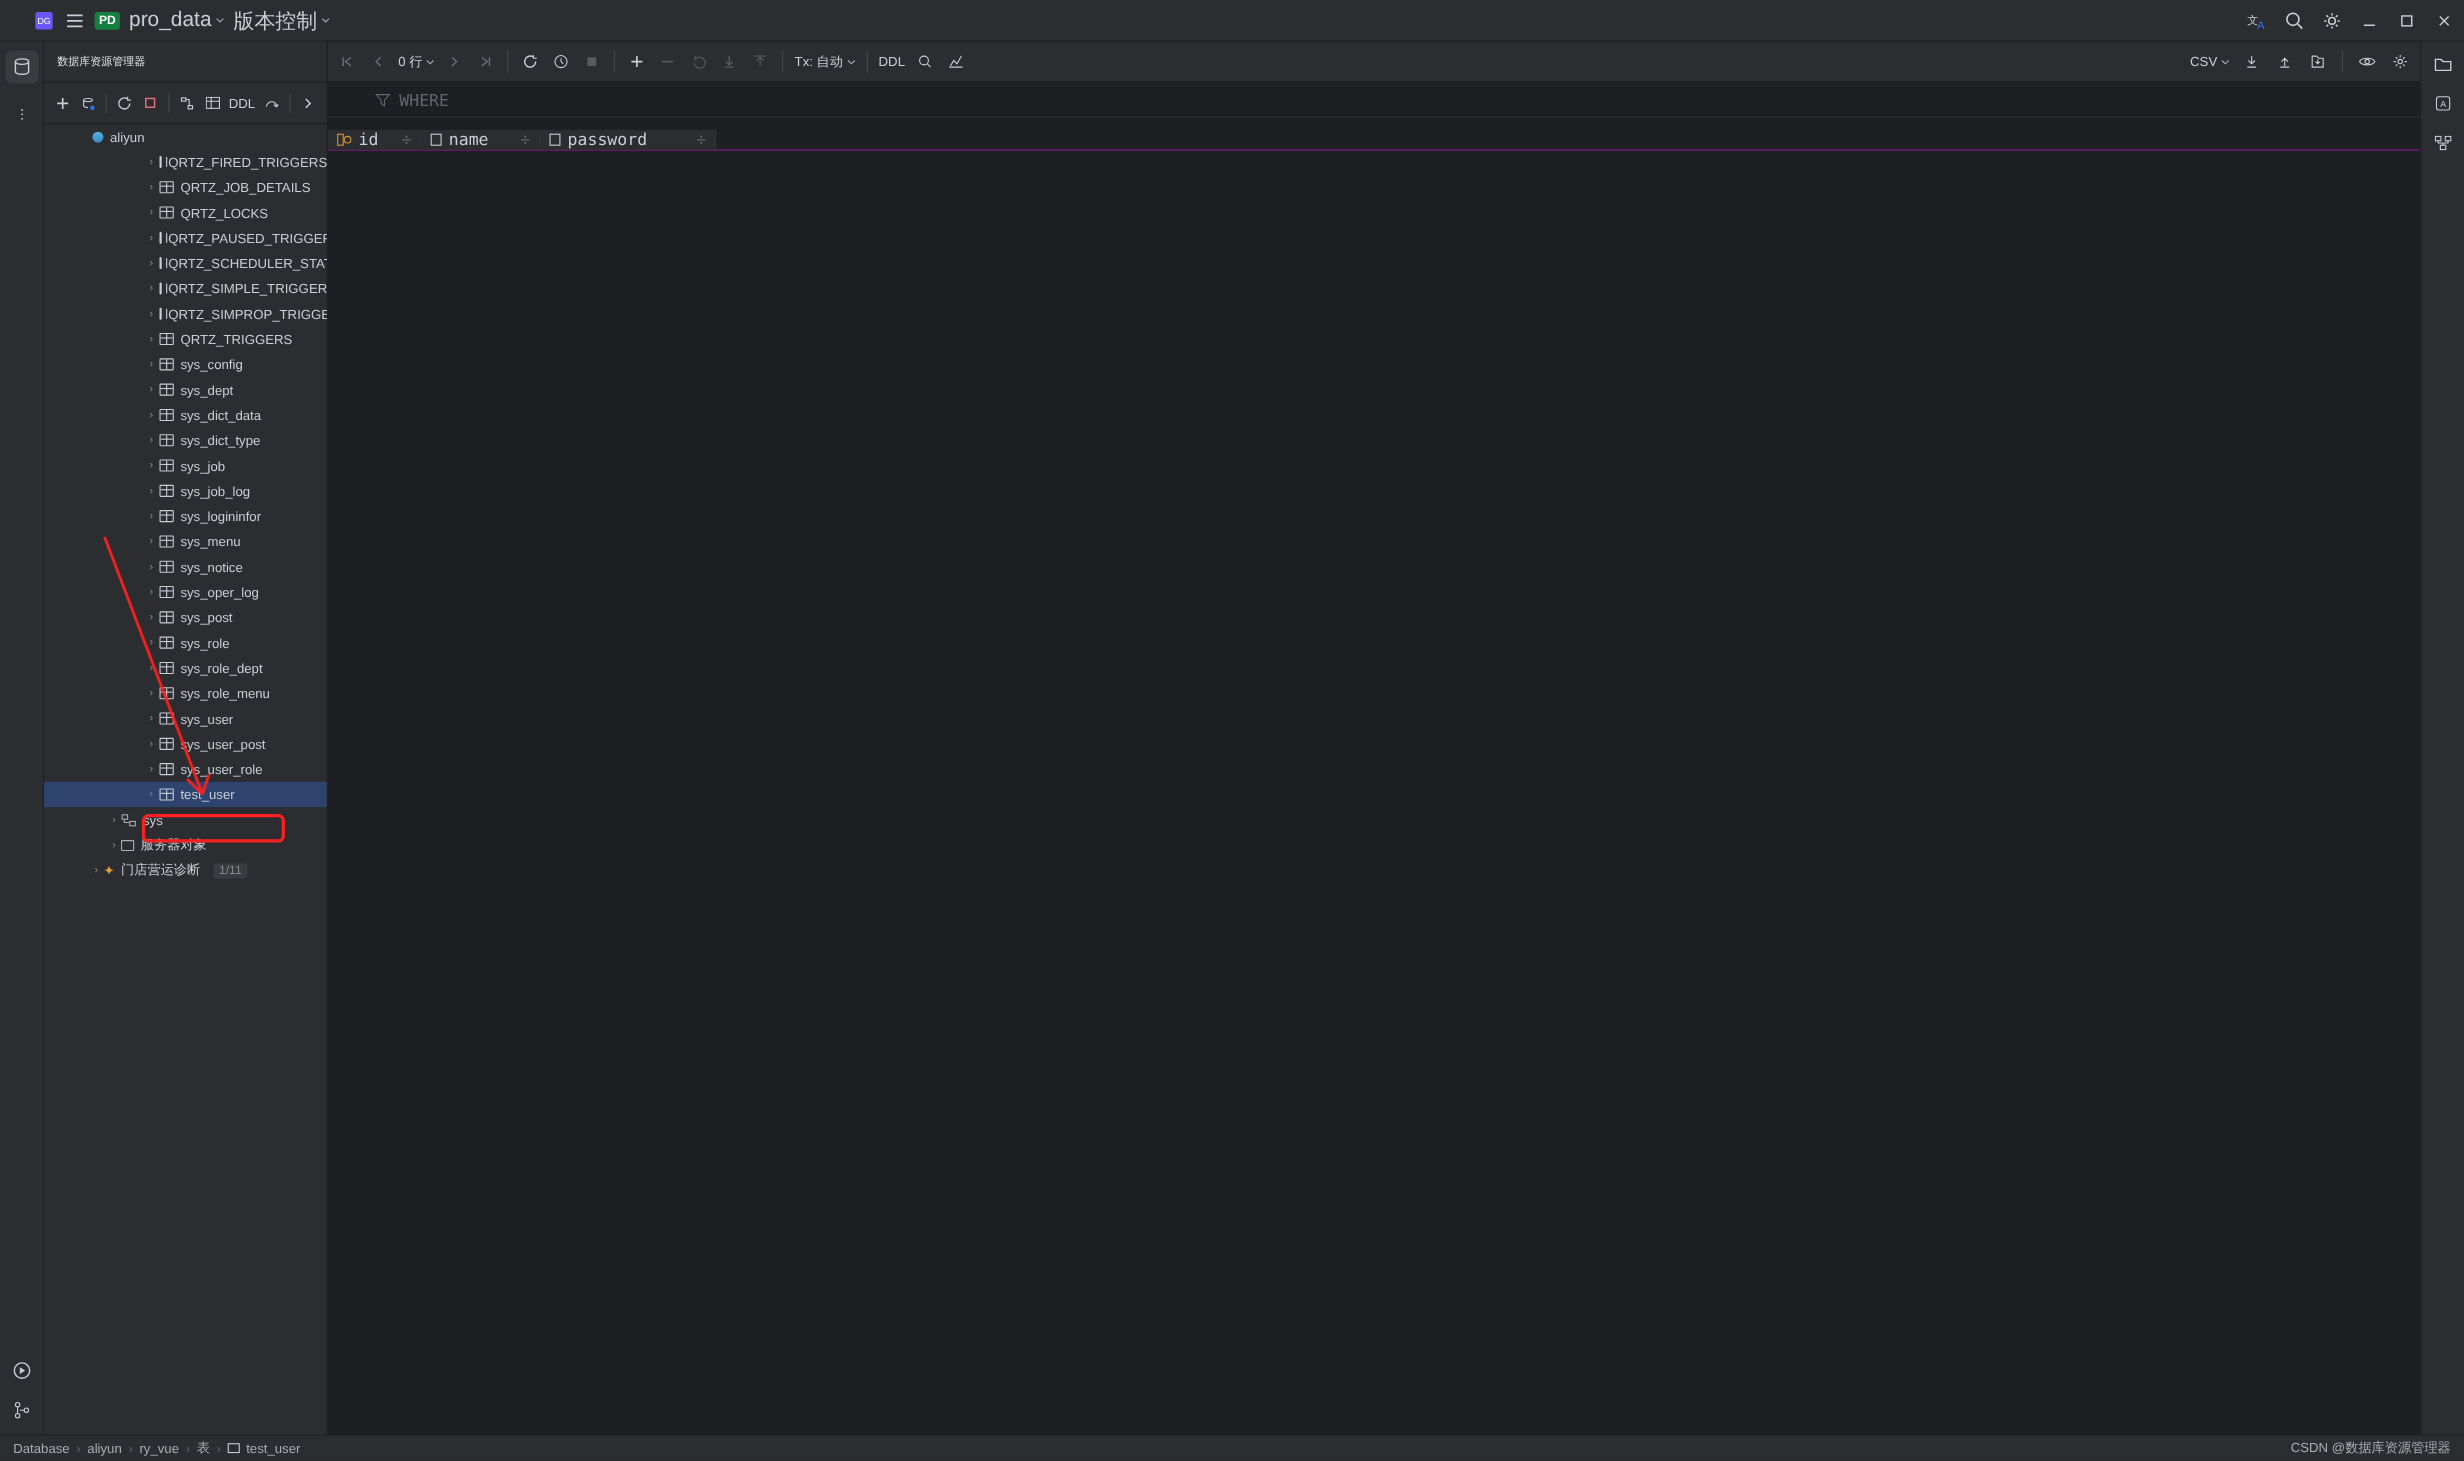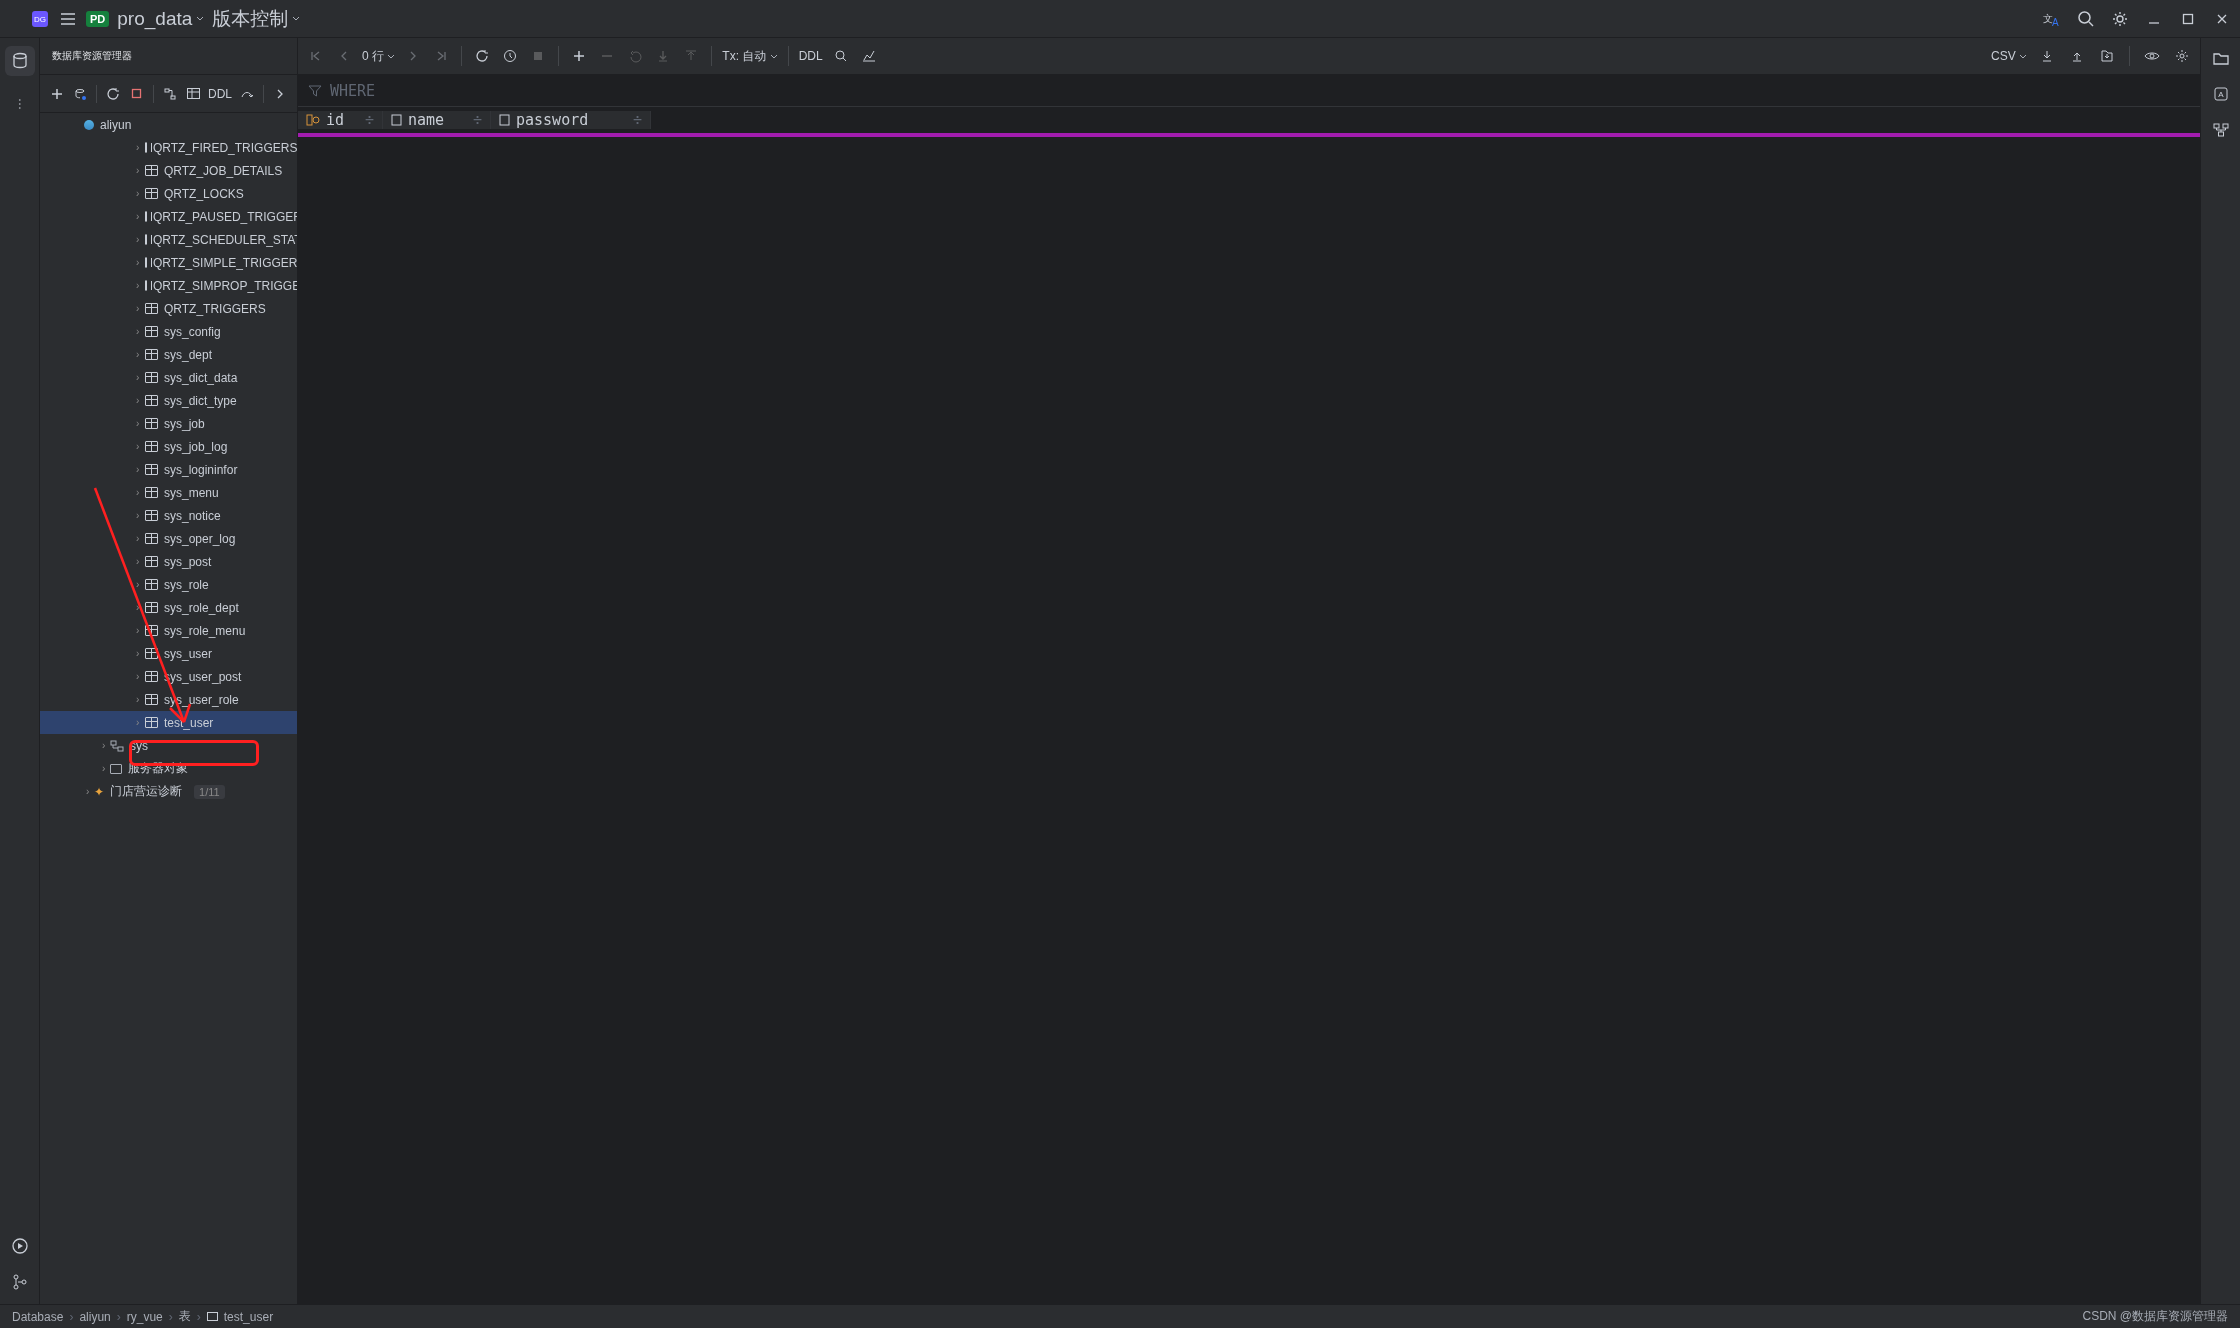--- a/index.html
+++ b/index.html
@@ -57,24 +57,24 @@
 .tab { display:flex; align-items:center; gap:6px; padding:0 12px; color:#DFE1E5; cursor:pointer; position:relative; }
 .tab.active { background:#1E1F22; }
 .tab.active:after { content:""; position:absolute; left:0; right:0; top:0; height:2px; background:#3574F0; }
 .tab .close-x { color:#9AA0A8; margin-left:4px; }
 .tab-bar-right { margin-left:auto; display:flex; align-items:center; padding-right:10px; gap:8px; }
 .data-toolbar { height:37px; background:#2B2D30; border-bottom:1px solid #1E1F22; display:flex; align-items:center; padding:0 8px; gap:8px; }
 .data-toolbar .sep { width:1px; height:20px; background:#44474B; margin:0 2px; }
 .data-toolbar .txt { font-size:12px; color:#C9CED6;text-align:center; }
 .data-toolbar .right { margin-left:auto; display:flex; align-items:center; gap:10px; }
 .filter-row { height:32px; display:flex; align-items:stretch; border-bottom:1px solid #323438; background:#1E1F22; }
-.filter-cell { display:flex; align-items:center; gap:8px; padding:0 10px; color:#5F6672; font-family:Consolas,monospace; font-size:15px; }
+.filter-cell { display:flex; align-items:center; gap:8px; padding:0 20px; color:#5F6672; font-family:Consolas,monospace; font-size:15px;margin-left:23px; }
 .filter-cell.where { flex:0 0 280px; }
 .filter-cell.order { flex:1; }
-.col-headers { height:30px; display:flex; align-items:center; border-bottom:4px solid #a21caf; background:#1E1F22; font-family:Consolas,monospace; font-size:15px; }
+.col-headers { height:30px; display:flex; align-items:flex-end; border-bottom:1px solid #a21caf; background:#1E1F22; font-family:Consolas,monospace; font-size:15px; }
 .col-cell { display:flex; align-items:center; gap:6px; padding:0 8px; border-right:1px solid #323438; color:#C9CED6; background:#2B2D30; }
 .col-cell .resize { margin-left:auto; color:#5F6672; }
 .col-cell.id { flex:0 0 85px; }
 .col-cell.name { flex:0 0 108px; }
 .col-cell.password { flex:0 0 160px; }
 .right-rail { width:40px; background:#2B2D30; border-left:1px solid #1E1F22; display:flex; flex-direction:column; align-items:center; padding-top:10px; gap:16px; }
 .status-bar { height:24px; background:#2B2D30; border-top:1px solid #1E1F22; display:flex; align-items:center; padding:0 12px; font-size:12px; color:#A8ADB6; gap:6px; }
 .status-bar .crumb-sep { color:#5F6672; }
 .status-bar .right { margin-left:auto; }
 svg { display:block; }

